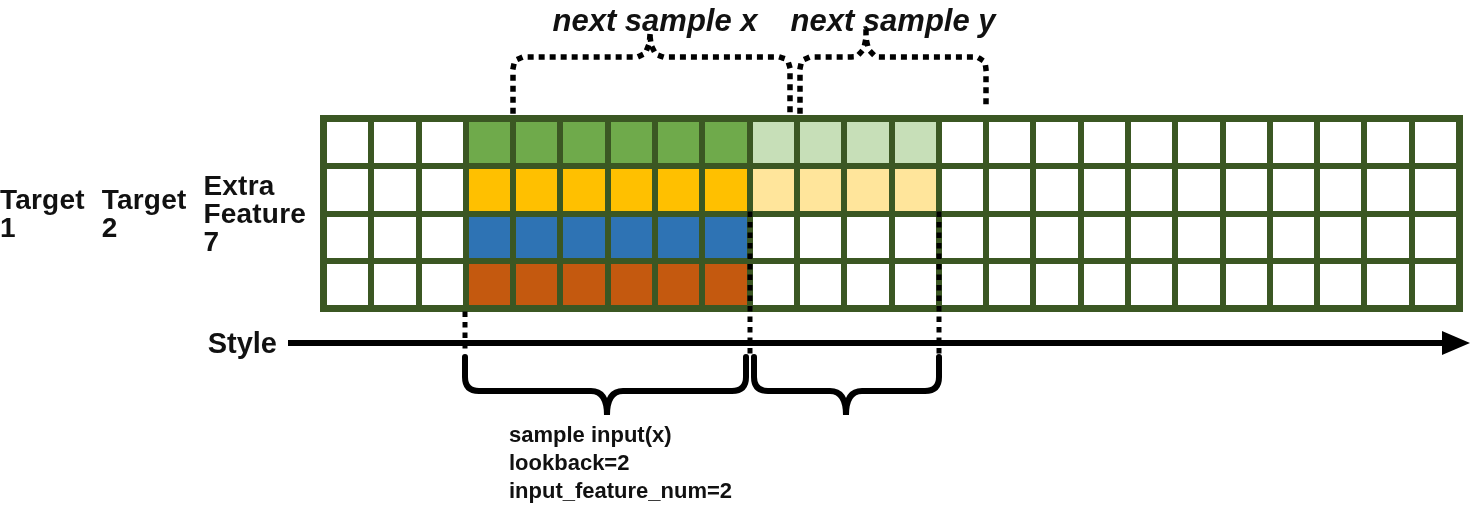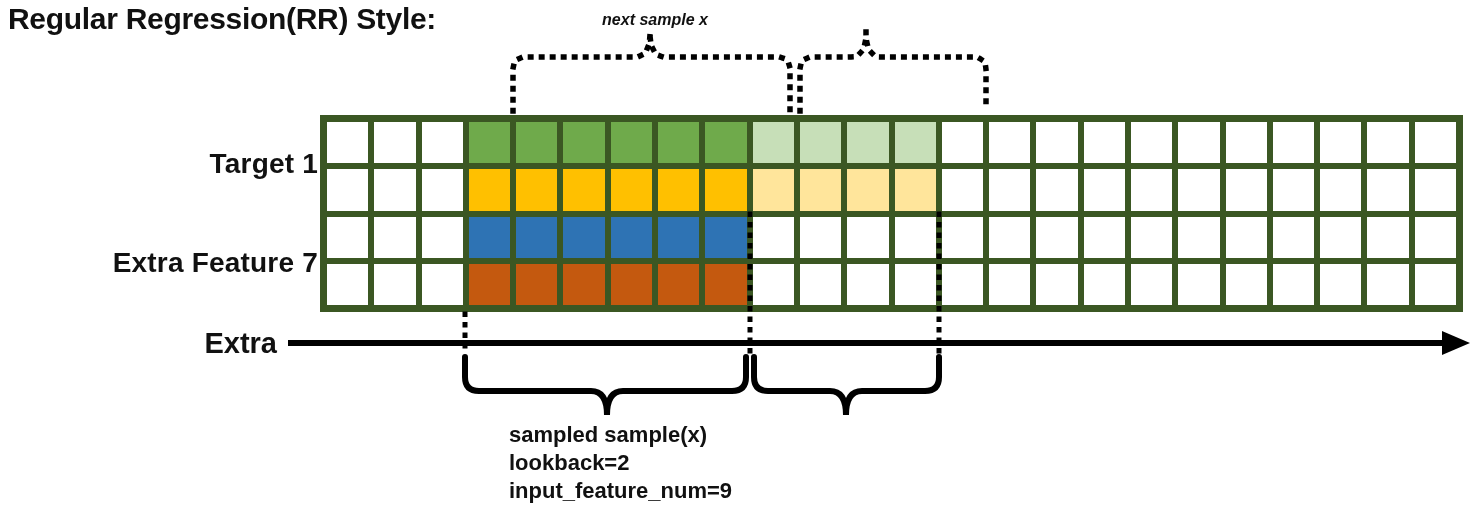--- a/index.html
+++ b/index.html
@@ -2,49 +2,50 @@
 <html><head>
 <meta charset="utf-8">
 <style>
   html,body{margin:0;padding:0;background:#fff;}
   #stage{
     position:relative;width:1476px;height:516px;overflow:hidden;
     font-family:"Liberation Sans","DejaVu Sans",sans-serif;color:#111;background:#fff;
   }
   .abs{position:absolute;}
   #diagram-title{left:8px;top:2px;font-size:30px;font-weight:700;letter-spacing:-0.3px;}
-  #row-labels{left:12px;top:115px;width:306px;height:197px;display:flex;flex-direction:column;}
+  #row-labels{left:0;top:115px;width:306px;height:197px;display:flex;}
   #row-labels .row-label{flex:1;display:flex;align-items:center;justify-content:flex-end;
     font-size:28px;font-weight:700;letter-spacing:0.2px;line-height:1;}
   #sample-grid{
     left:320px;top:115px;width:1143px;height:197px;box-sizing:border-box;
     display:grid;gap:6px;padding:7px;
   }
   .cell{width:100%;height:100%;}
-  .toplabel{top:11px;font-size:16px;font-style:italic;font-weight:700;transform:translateX(-50%);white-space:nowrap;}
+  .toplabel{top:3px;font-size:31px;font-style:italic;font-weight:700;transform:translateX(-50%);white-space:nowrap;}
   #next-sample-x-label{left:655px;}
   #next-sample-y-label{left:893px;}
   #time-label{left:140px;top:327px;width:137px;text-align:right;font-size:29px;font-weight:700;}
   .caption{top:421px;font-size:22px;font-weight:700;line-height:28px;white-space:nowrap;}
   #input-caption{left:509px;}
   #output-caption{left:772px;}
   .caption div{height:28px;}
   svg.overlay{position:absolute;left:0;top:0;pointer-events:none;}
 </style>
 </head>
 <body>
 
 <div id="stage">
 
-  <div id="diagram-title" class="abs">Regular Regression(RR) Style:</div>
 
   <div id="next-sample-x-label" class="abs toplabel">next sample x</div>
+  <div id="next-sample-y-label" class="abs toplabel">next sample y</div>
 
   <div id="row-labels" class="abs">
       <div class="row-label">Target 1</div>
+      <div class="row-label">Target 2</div>
       <div class="row-label">Extra Feature 7</div>
     </div>
 
   <div id="sample-grid" class="abs" style="background: rgb(59, 87, 35); grid-template-columns: repeat(24, 1fr);">
       <div class="cell" style="background: rgb(255, 255, 255);"></div>
       <div class="cell" style="background: rgb(255, 255, 255);"></div>
       <div class="cell" style="background: rgb(255, 255, 255);"></div>
       <div class="cell" style="background: rgb(111, 170, 75);"></div>
       <div class="cell" style="background: rgb(111, 170, 75);"></div>
       <div class="cell" style="background: rgb(111, 170, 75);"></div>
@@ -133,26 +134,26 @@
       <div class="cell" style="background: rgb(255, 255, 255);"></div>
       <div class="cell" style="background: rgb(255, 255, 255);"></div>
       <div class="cell" style="background: rgb(255, 255, 255);"></div>
       <div class="cell" style="background: rgb(255, 255, 255);"></div>
       <div class="cell" style="background: rgb(255, 255, 255);"></div>
       <div class="cell" style="background: rgb(255, 255, 255);"></div>
       <div class="cell" style="background: rgb(255, 255, 255);"></div>
       <div class="cell" style="background: rgb(255, 255, 255);"></div>
     </div>
 
-  <div id="time-label" class="abs">Extra</div>
+  <div id="time-label" class="abs">Style</div>
 
   <div id="input-caption" class="abs caption">
-    <div>sampled sample(x)</div>
+    <div>sample input(x)</div>
     <div>lookback=2</div>
-    <div>input_feature_num=9</div>
+    <div>input_feature_num=2</div>
   </div>
 
   <svg class="overlay" width="1476" height="516" viewBox="0 0 1476 516">
 
     <path d="M 513 111 L 513 71 Q 513 57 527 57 L 634 57 Q 650 57 650 32 Q 650 57 666 57 L 776 57 Q 790 57 790 71 L 790 111" fill="none" stroke="#000" stroke-width="5.5" stroke-linecap="square" stroke-dasharray="0.5 10.5"></path>
     <path d="M 800 111 L 800 71 Q 800 57 814 57 L 850 57 Q 866 57 866 32 Q 866 57 882 57 L 972 57 Q 986 57 986 71 L 986 111" fill="none" stroke="#000" stroke-width="5.5" stroke-linecap="square" stroke-dasharray="0.5 10.5"></path>
 
     <line x1="465" y1="314" x2="465" y2="356" stroke="#000" stroke-width="5" stroke-linecap="square" stroke-dasharray="0.5 10"></line>
     <line x1="750" y1="214" x2="750" y2="356" stroke="#000" stroke-width="5" stroke-linecap="square" stroke-dasharray="0.5 10"></line>
     <line x1="939" y1="214" x2="939" y2="356" stroke="#000" stroke-width="5" stroke-linecap="square" stroke-dasharray="0.5 10"></line>

